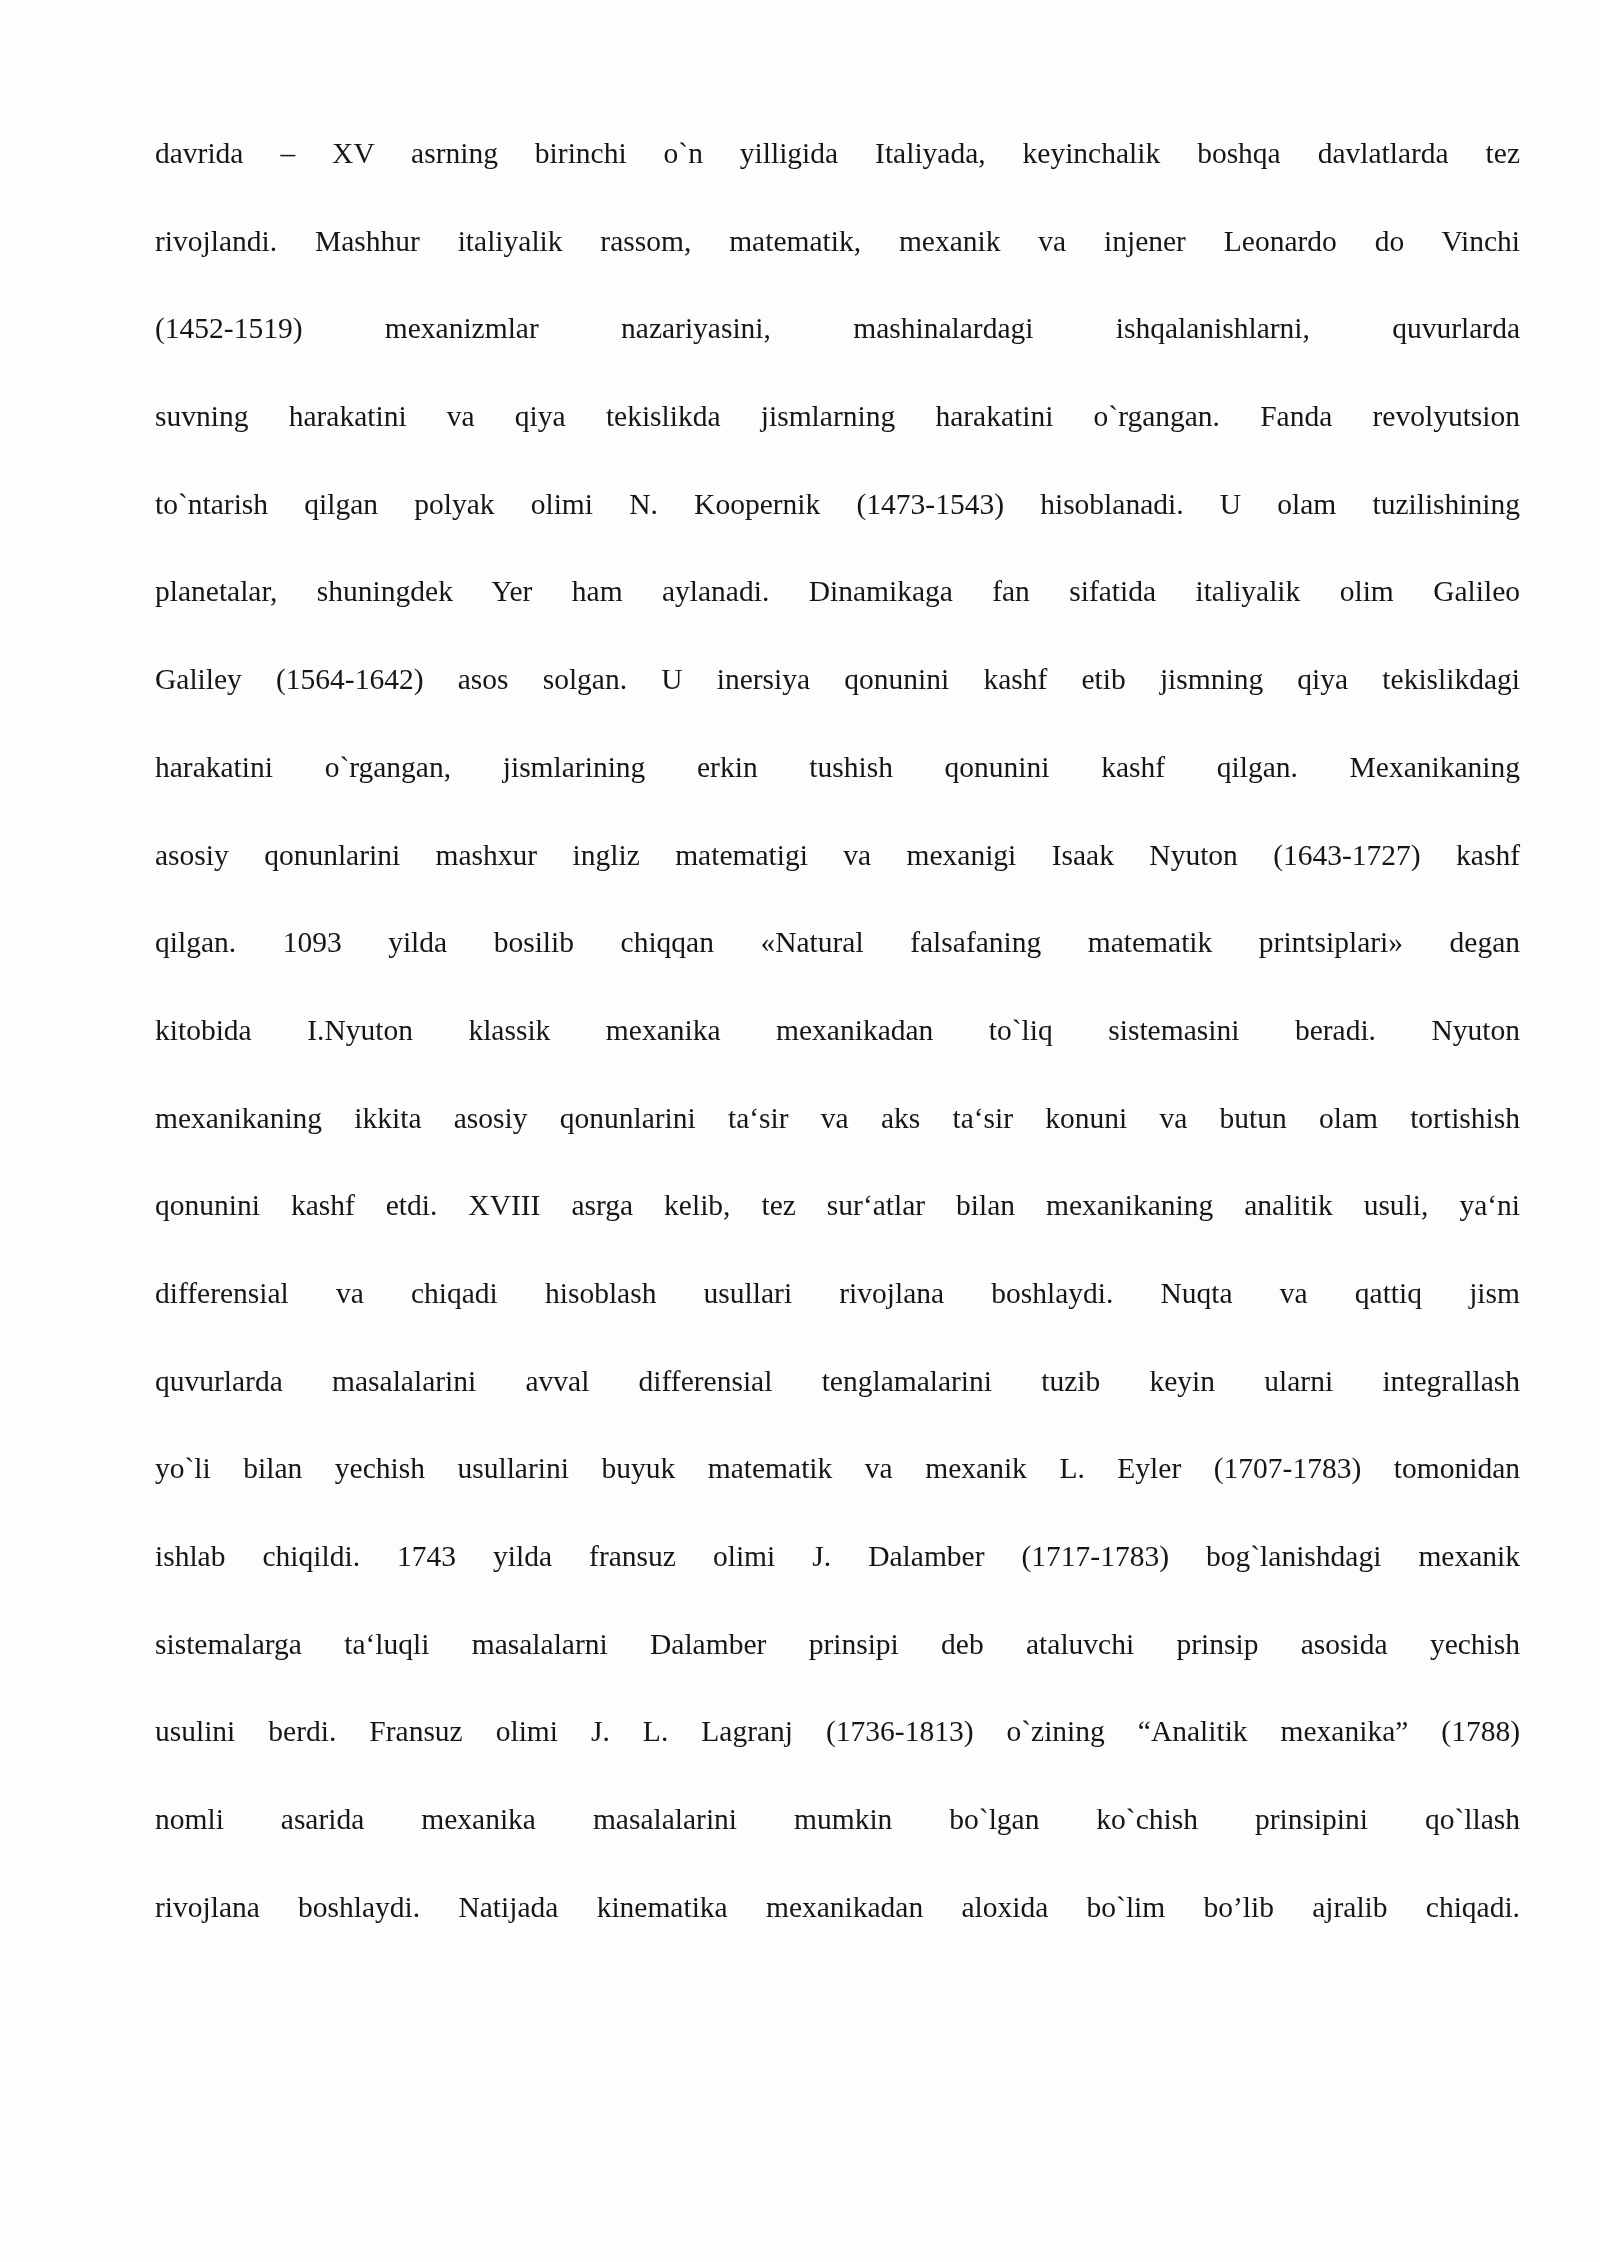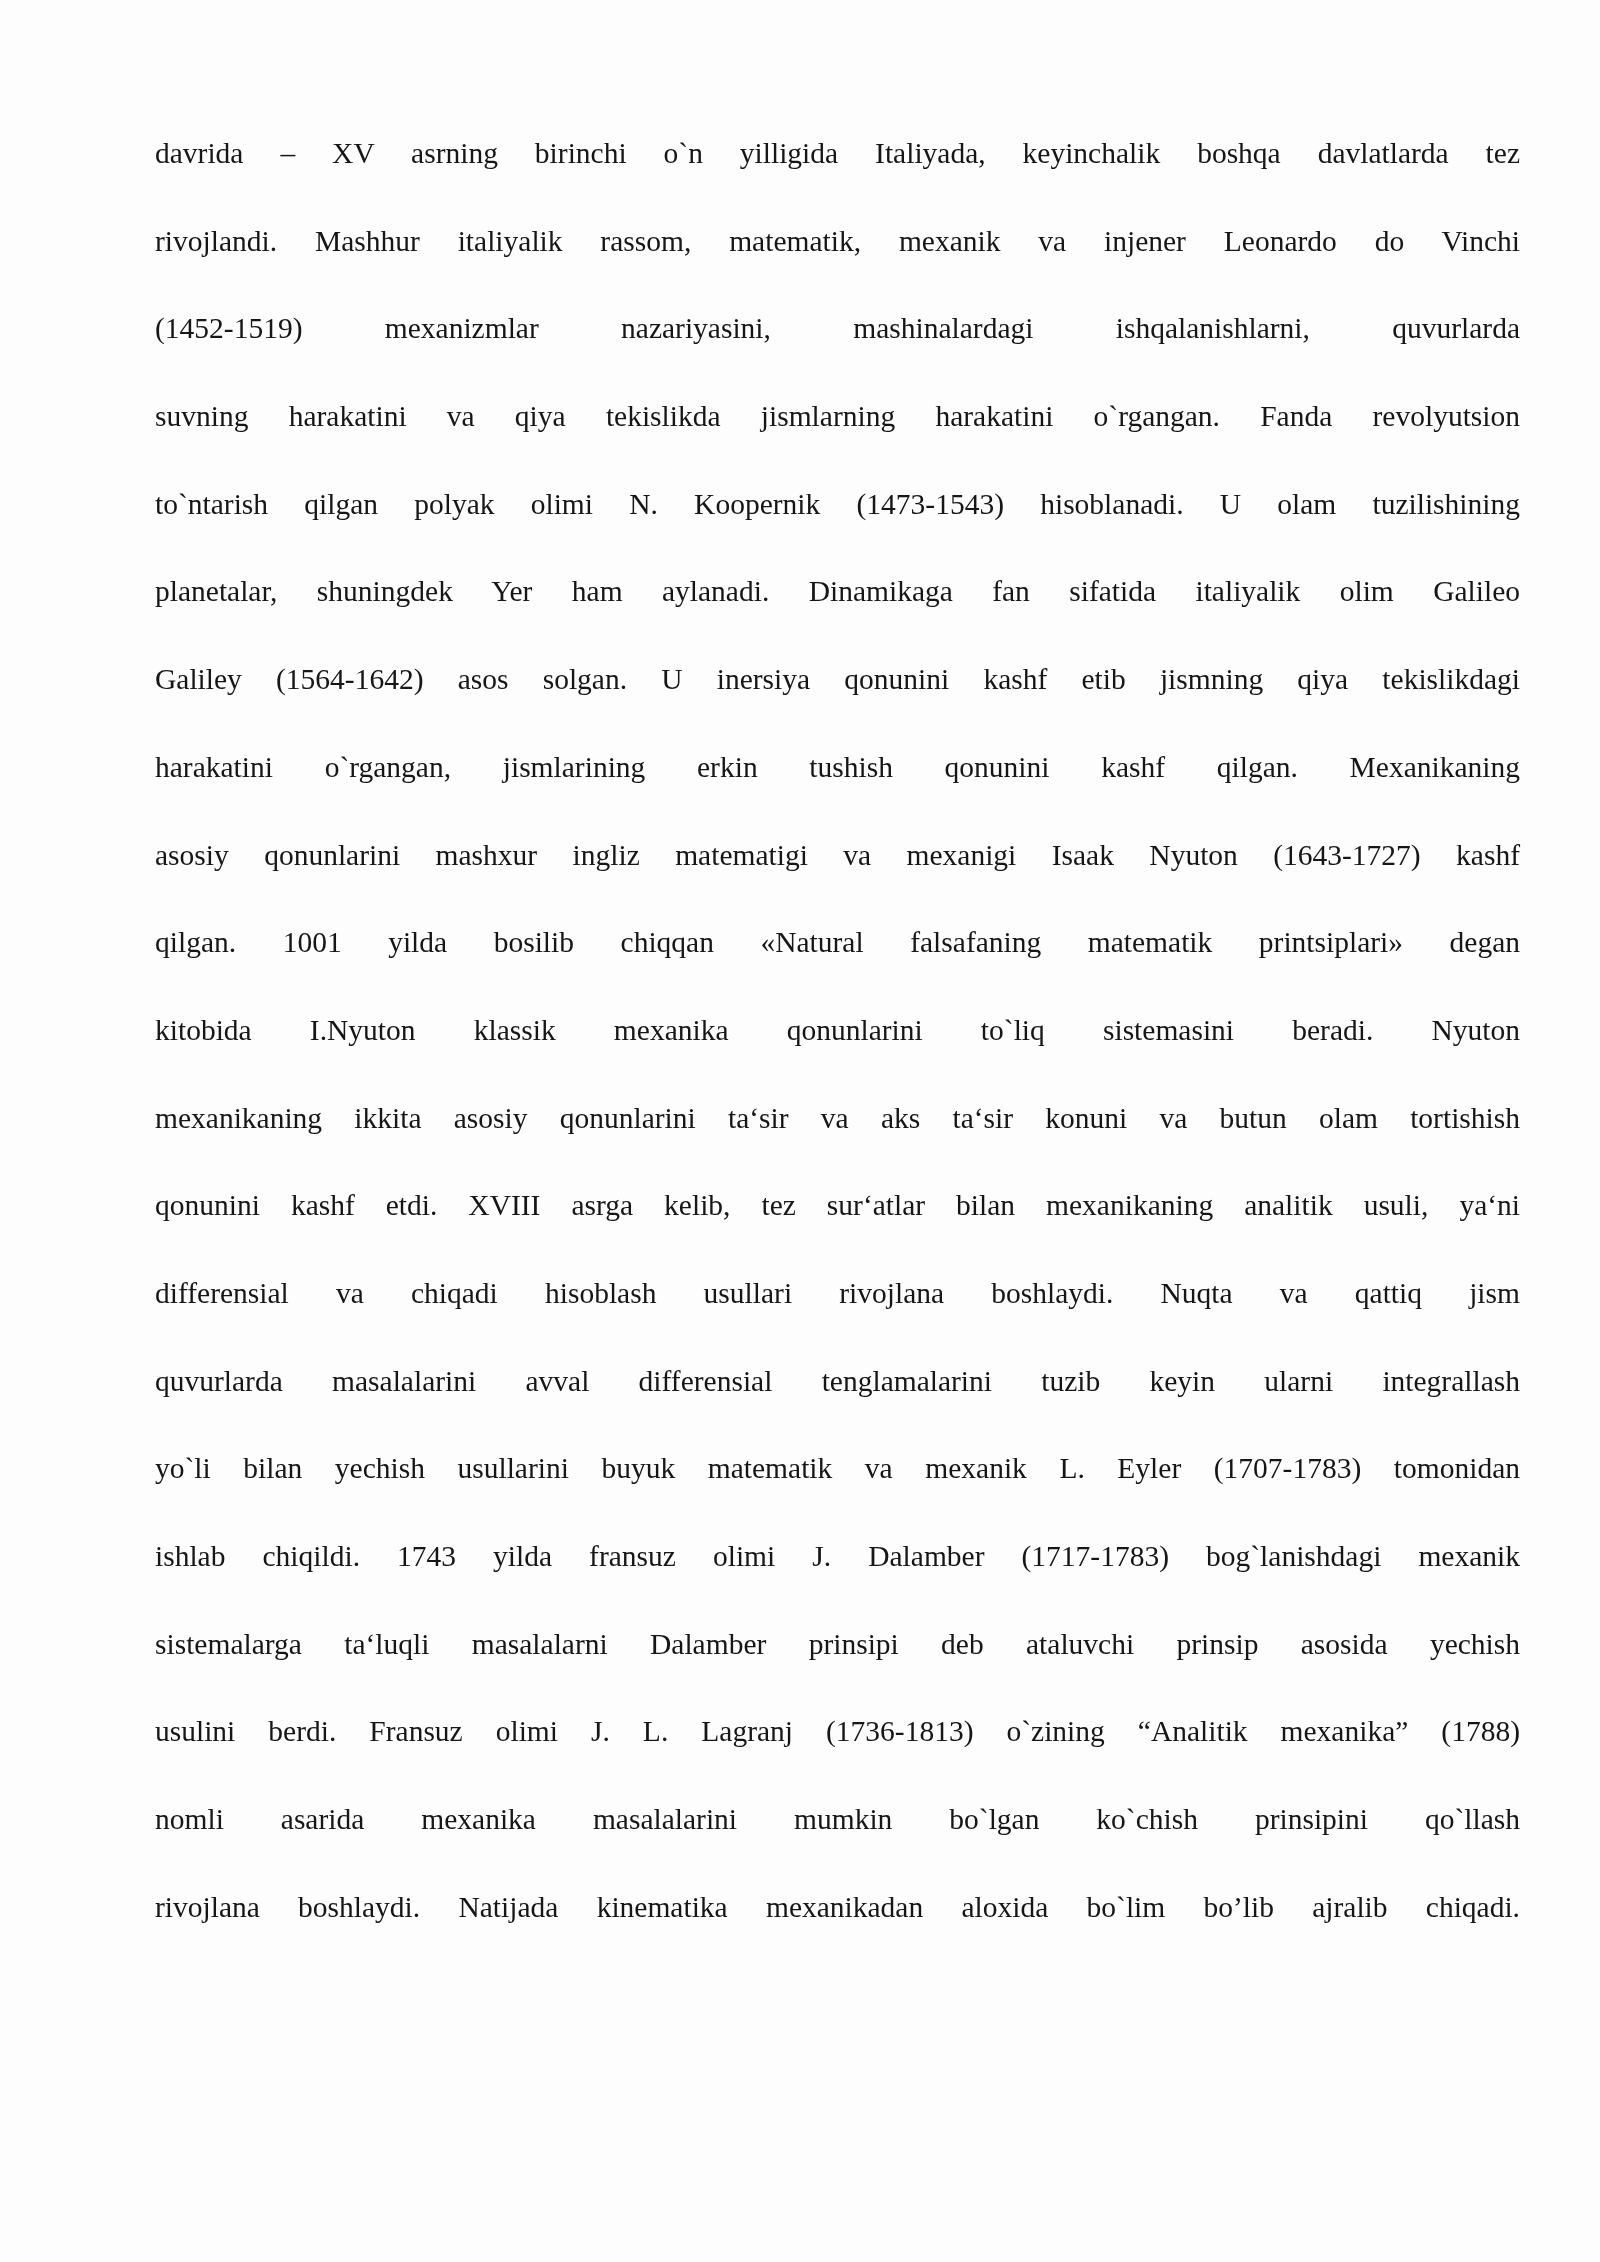--- a/index.html
+++ b/index.html
@@ -40,22 +40,22 @@
   <div class="textblock">
     <div class="line">davrida – XV asrning birinchi o`n yilligida Italiyada, keyinchalik boshqa davlatlarda tez</div>
     <div class="line">rivojlandi. Mashhur italiyalik rassom, matematik, mexanik va injener Leonardo do Vinchi</div>
     <div class="line">(1452-1519) mexanizmlar nazariyasini, mashinalardagi ishqalanishlarni, quvurlarda</div>
     <div class="line">suvning harakatini va qiya tekislikda jismlarning harakatini o`rgangan. Fanda revolyutsion</div>
     <div class="line">to`ntarish qilgan polyak olimi N. Koopernik (1473-1543) hisoblanadi. U olam tuzilishining</div>
     <div class="line">planetalar, shuningdek Yer ham aylanadi. Dinamikaga fan sifatida italiyalik olim Galileo</div>
     <div class="line">Galiley (1564-1642) asos solgan. U inersiya qonunini kashf etib jismning qiya tekislikdagi</div>
     <div class="line">harakatini o`rgangan, jismlarining erkin tushish qonunini kashf qilgan. Mexanikaning</div>
     <div class="line">asosiy qonunlarini mashxur ingliz matematigi va mexanigi Isaak Nyuton (1643-1727) kashf</div>
-    <div class="line">qilgan. 1001 yilda bosilib chiqqan «Natural falsafaning matematik printsiplari» degan</div>
-    <div class="line">kitobida I.Nyuton klassik mexanika qonunlarini to`liq sistemasini beradi. Nyuton</div>
+    <div class="line">qilgan. 1093 yilda bosilib chiqqan «Natural falsafaning matematik printsiplari» degan</div>
+    <div class="line">kitobida I.Nyuton klassik mexanika mexanikadan to`liq sistemasini beradi. Nyuton</div>
     <div class="line">mexanikaning ikkita asosiy qonunlarini ta‘sir va aks ta‘sir konuni va butun olam tortishish</div>
     <div class="line">qonunini kashf etdi. XVIII asrga kelib, tez sur‘atlar bilan mexanikaning analitik usuli, ya‘ni</div>
     <div class="line">differensial va chiqadi hisoblash usullari rivojlana boshlaydi. Nuqta va qattiq jism</div>
     <div class="line">quvurlarda masalalarini avval differensial tenglamalarini tuzib keyin ularni integrallash</div>
     <div class="line">yo`li bilan yechish usullarini buyuk matematik va mexanik L. Eyler (1707-1783) tomonidan</div>
     <div class="line">ishlab chiqildi. 1743 yilda fransuz olimi J. Dalamber (1717-1783) bog`lanishdagi mexanik</div>
     <div class="line">sistemalarga ta‘luqli masalalarni Dalamber prinsipi deb ataluvchi prinsip asosida yechish</div>
     <div class="line">usulini berdi. Fransuz olimi J. L. Lagranj (1736-1813) o`zining “Analitik mexanika” (1788)</div>
     <div class="line">nomli asarida mexanika masalalarini mumkin bo`lgan ko`chish prinsipini qo`llash</div>
     <div class="line">rivojlana boshlaydi. Natijada kinematika mexanikadan aloxida bo`lim bo’lib ajralib chiqadi.</div>

